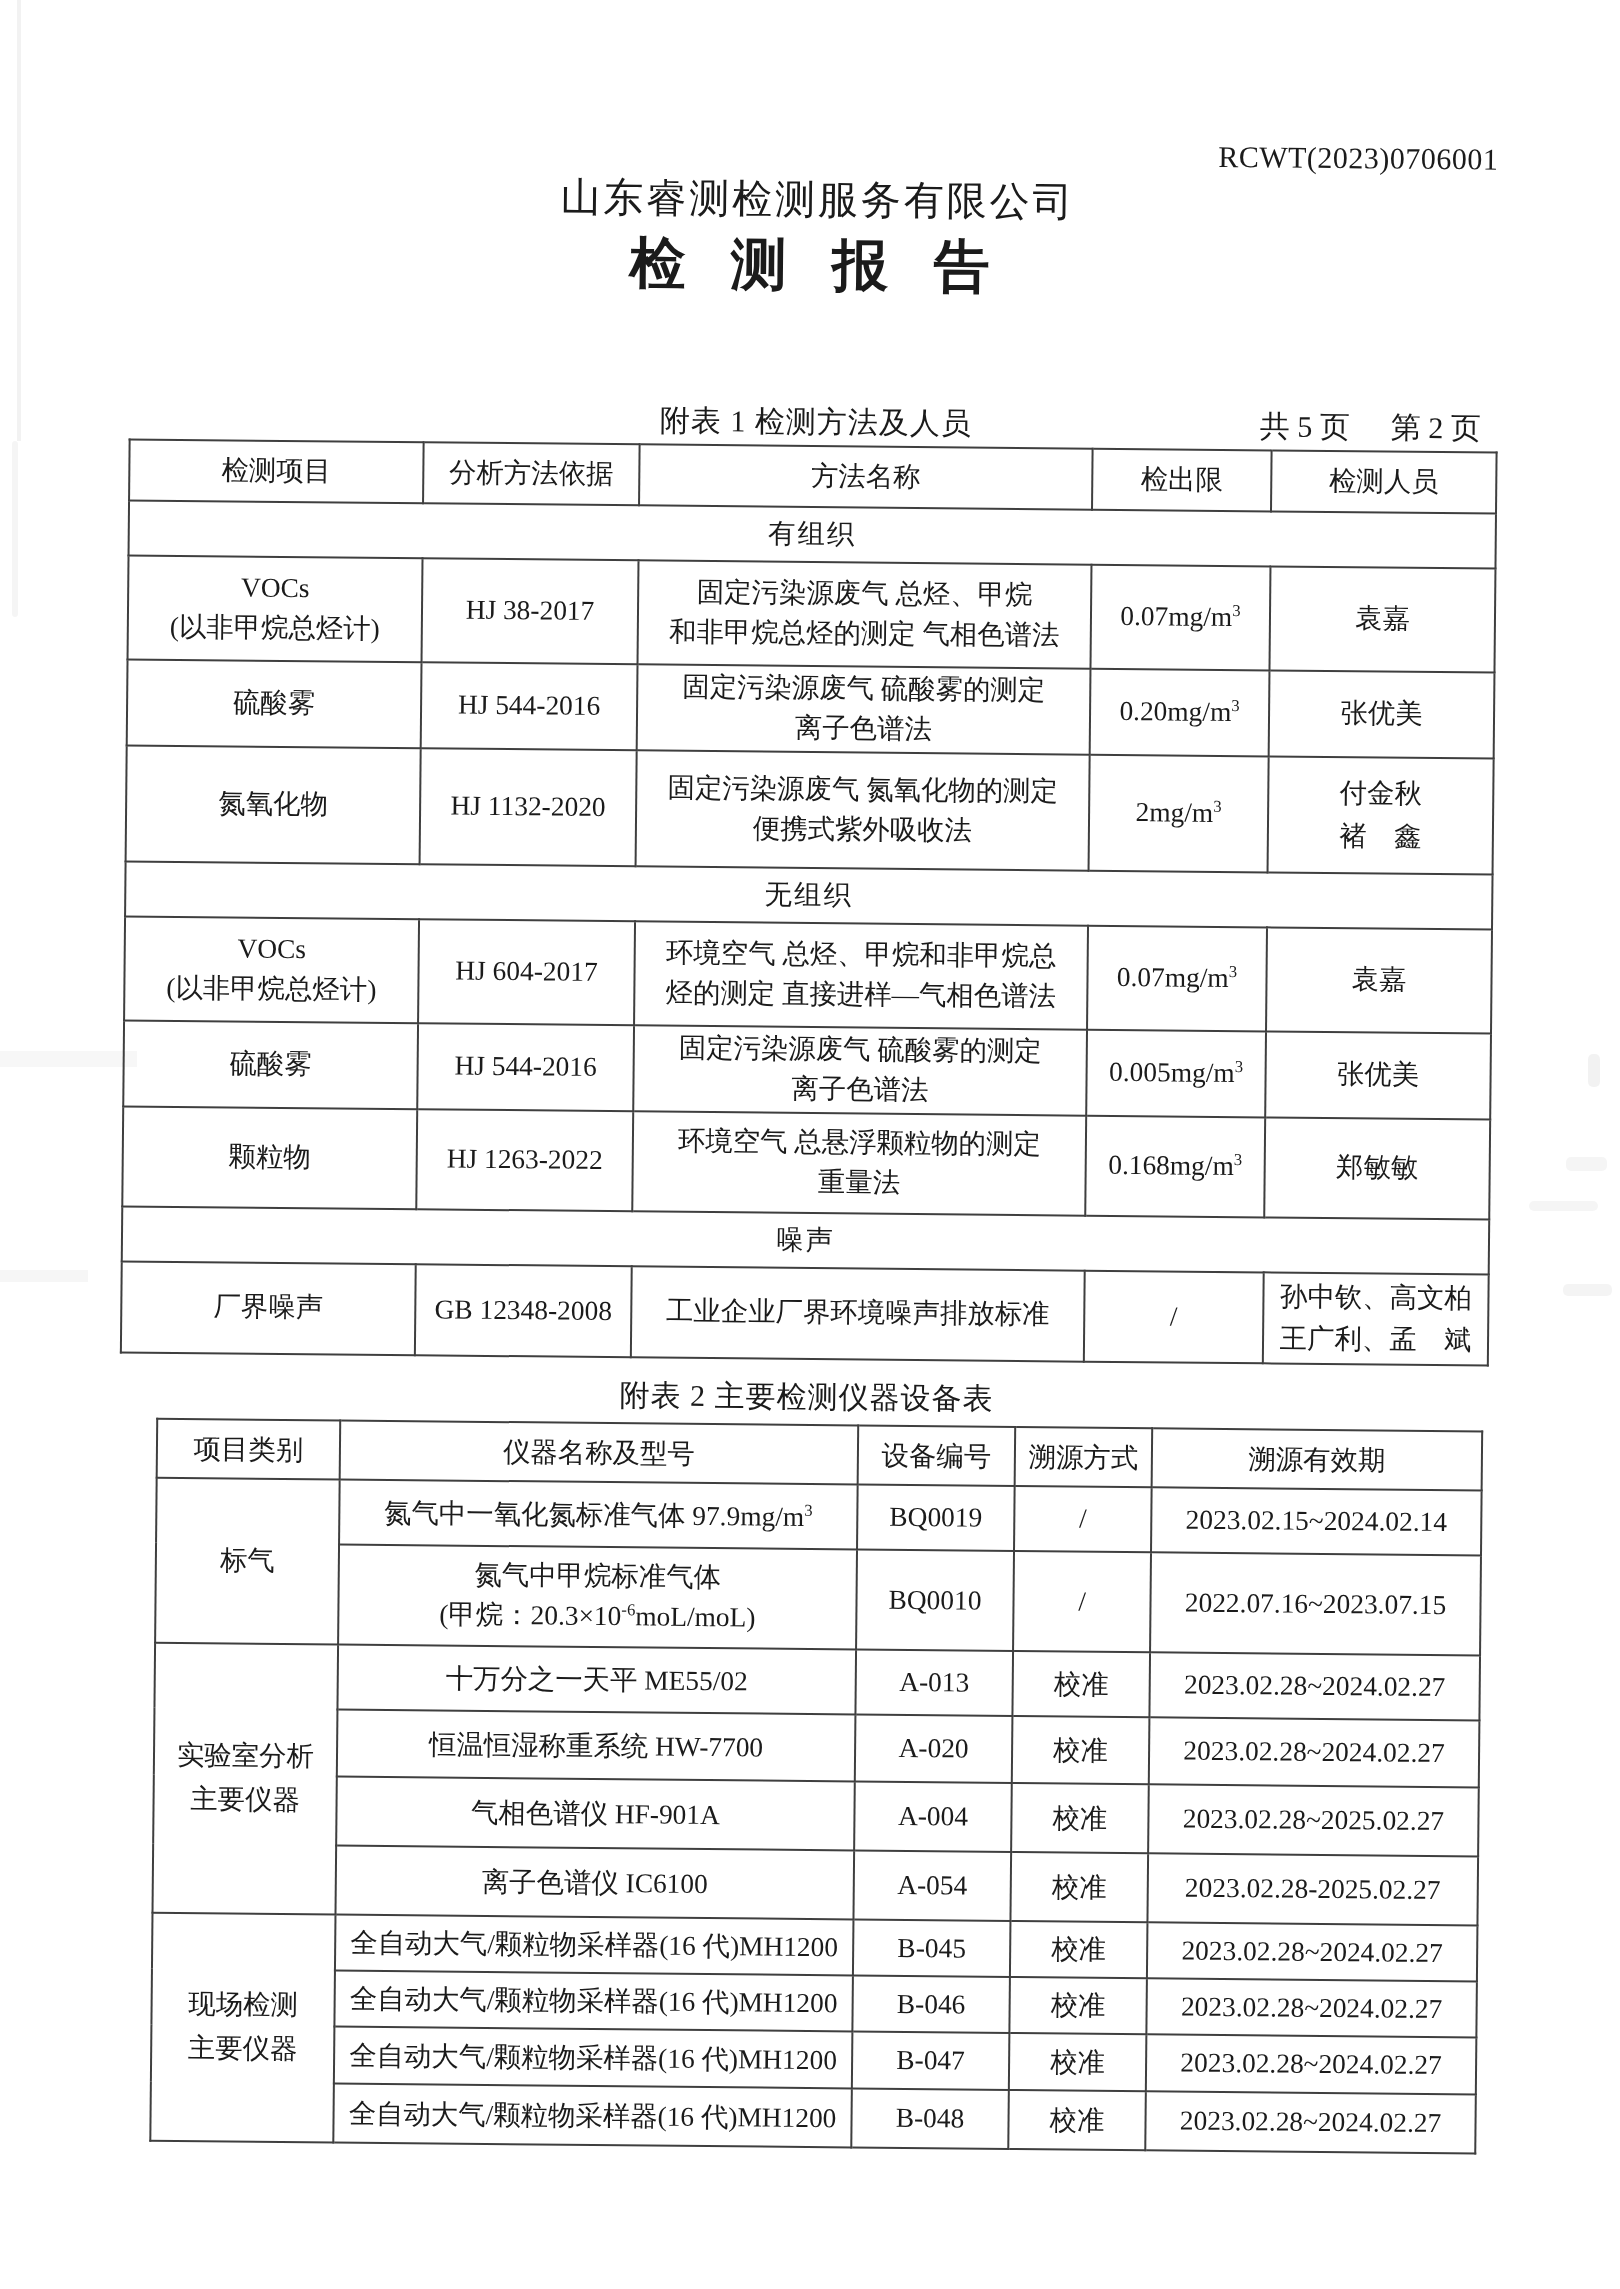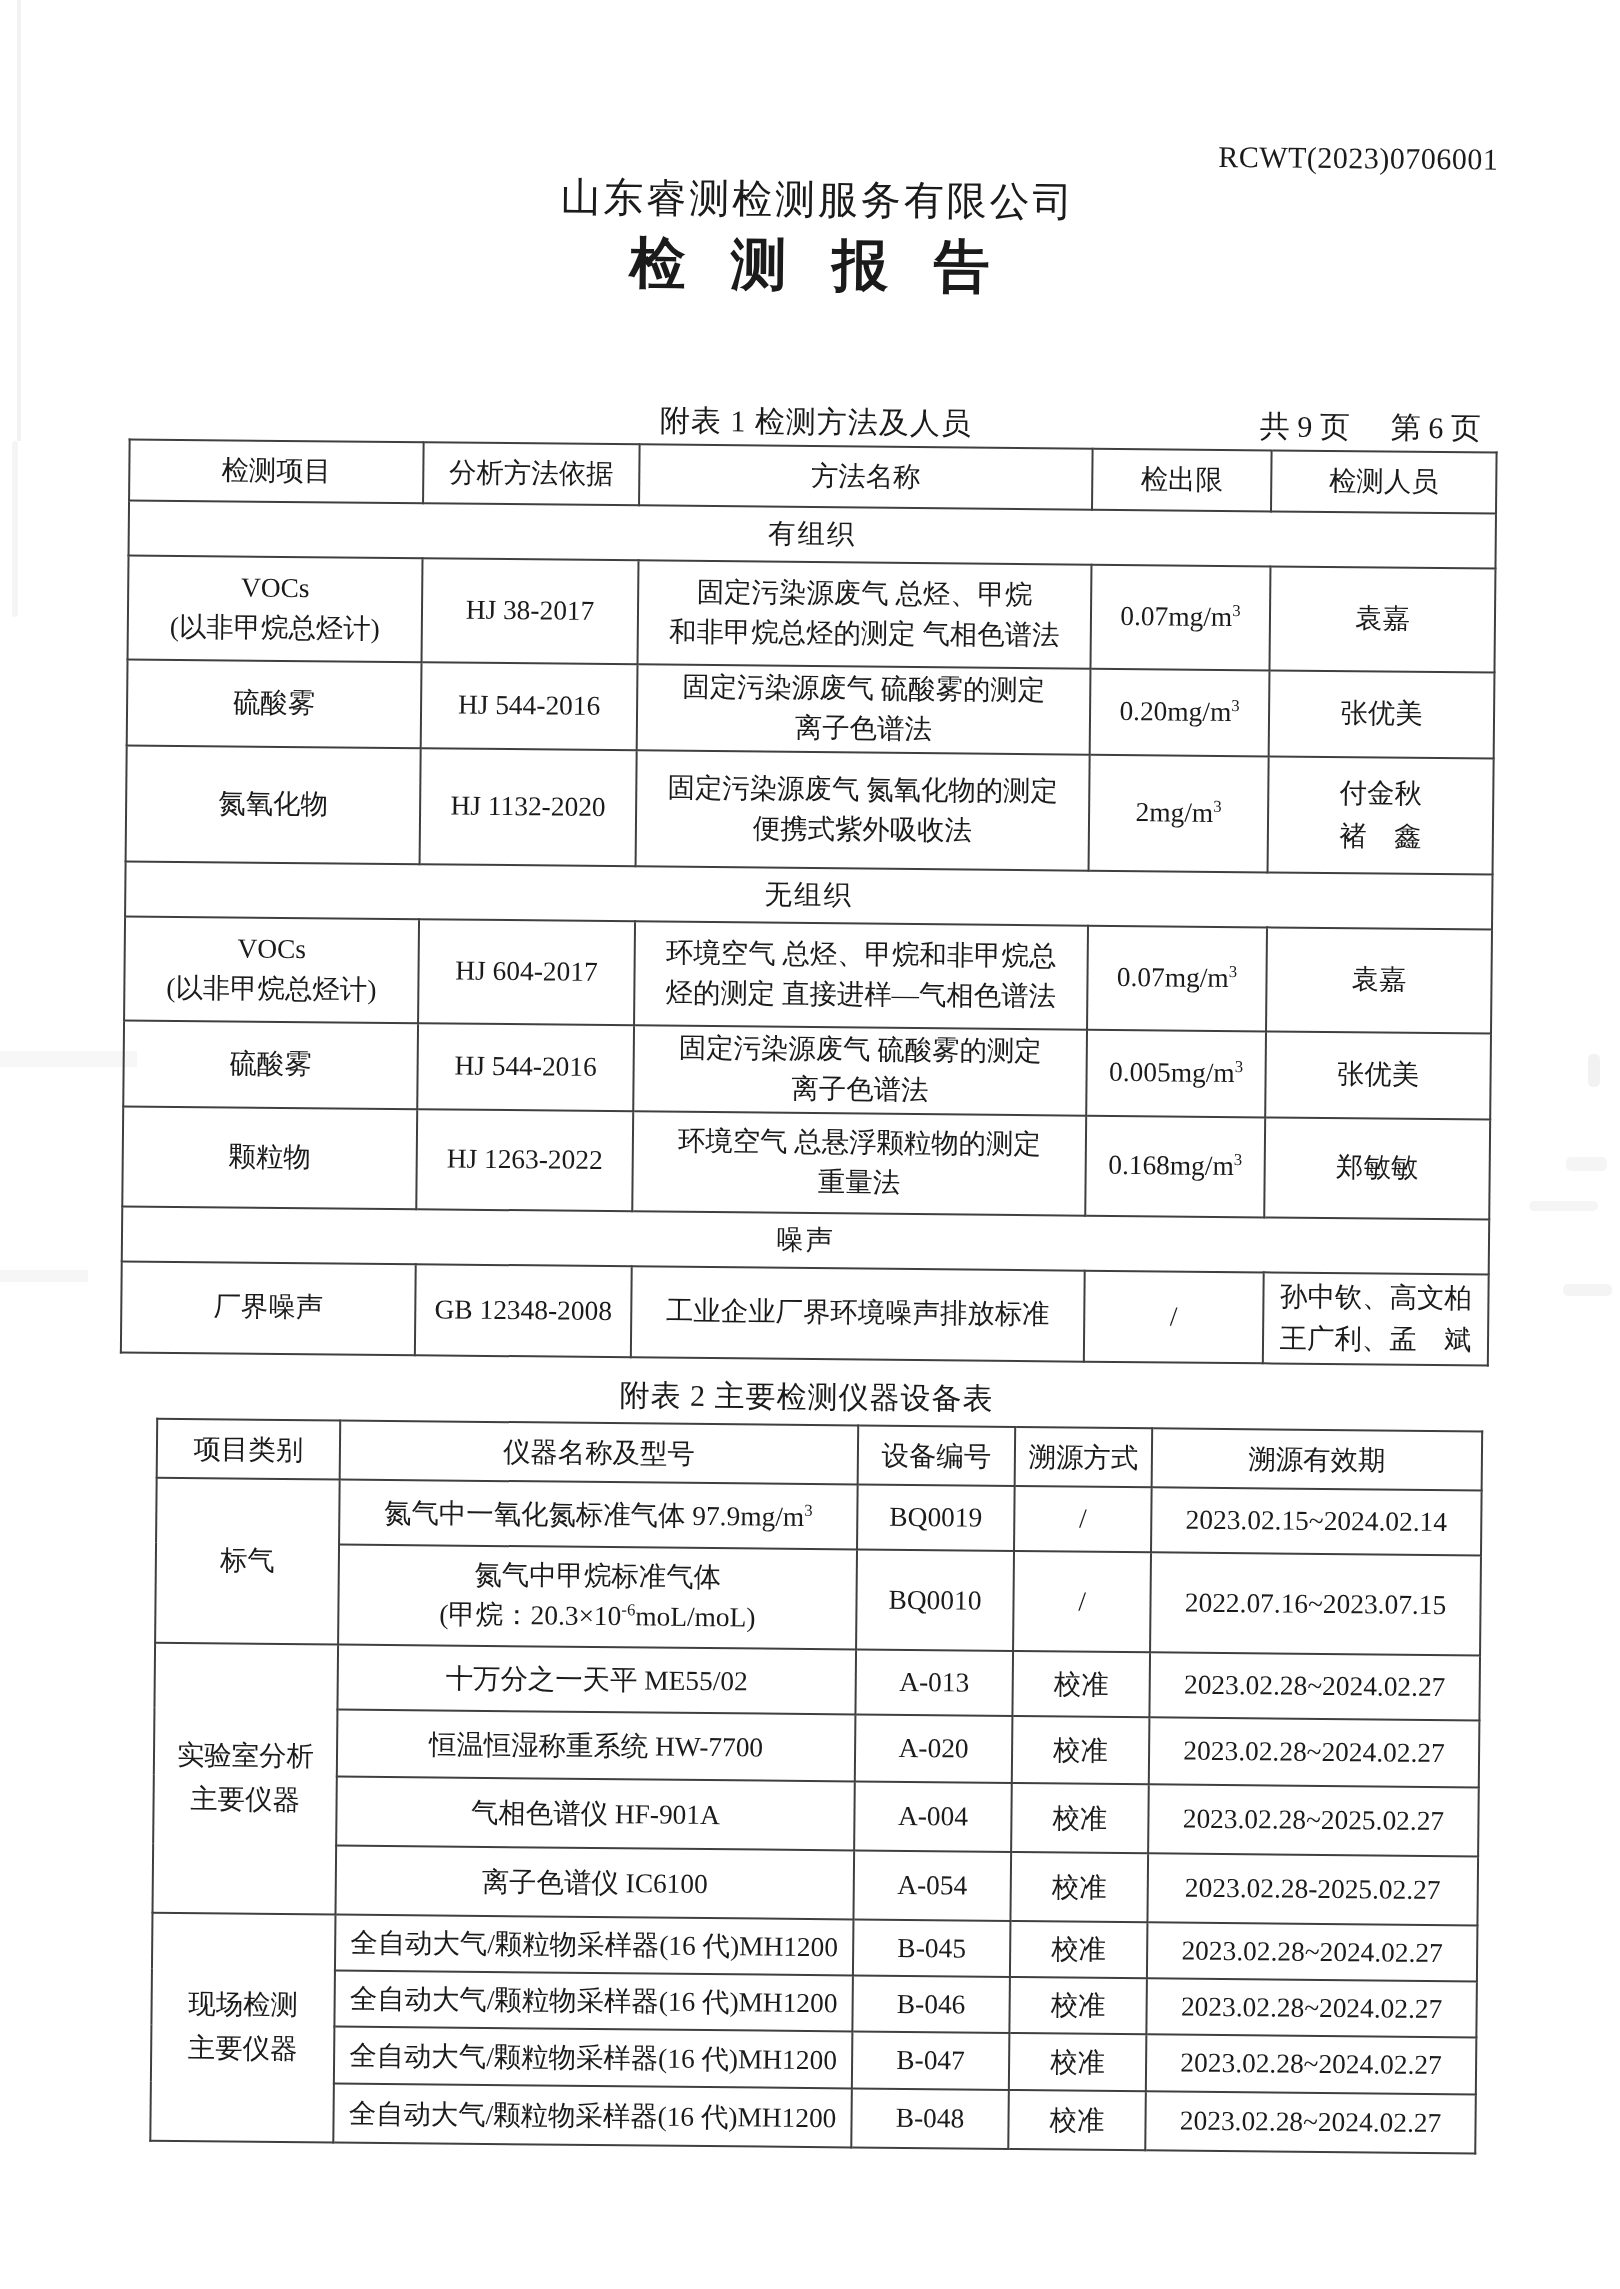--- a/index.html
+++ b/index.html
@@ -101,21 +101,21 @@
 
 <div class="sheet">
 
   <div class="report-no">RCWT(2023)0706001</div>
   <div class="company">山东睿测检测服务有限公司</div>
   <div class="doc-title">检 测 报 告</div>
 
   <div class="caption-row">
     <div class="caption1">附表 1 检测方法及人员</div>
     <div class="pagination">
-      <span>共 9 页</span><span class="pg-gap"></span><span>第 6 页</span>
+      <span>共 5 页</span><span class="pg-gap"></span><span>第 2 页</span>
     </div>
   </div>
 
   <table class="t t1">
     <colgroup>
       <col style="width:294px">
         <col style="width:216px">
         <col style="width:453px">
         <col style="width:179px">
         <col style="width:225px">

